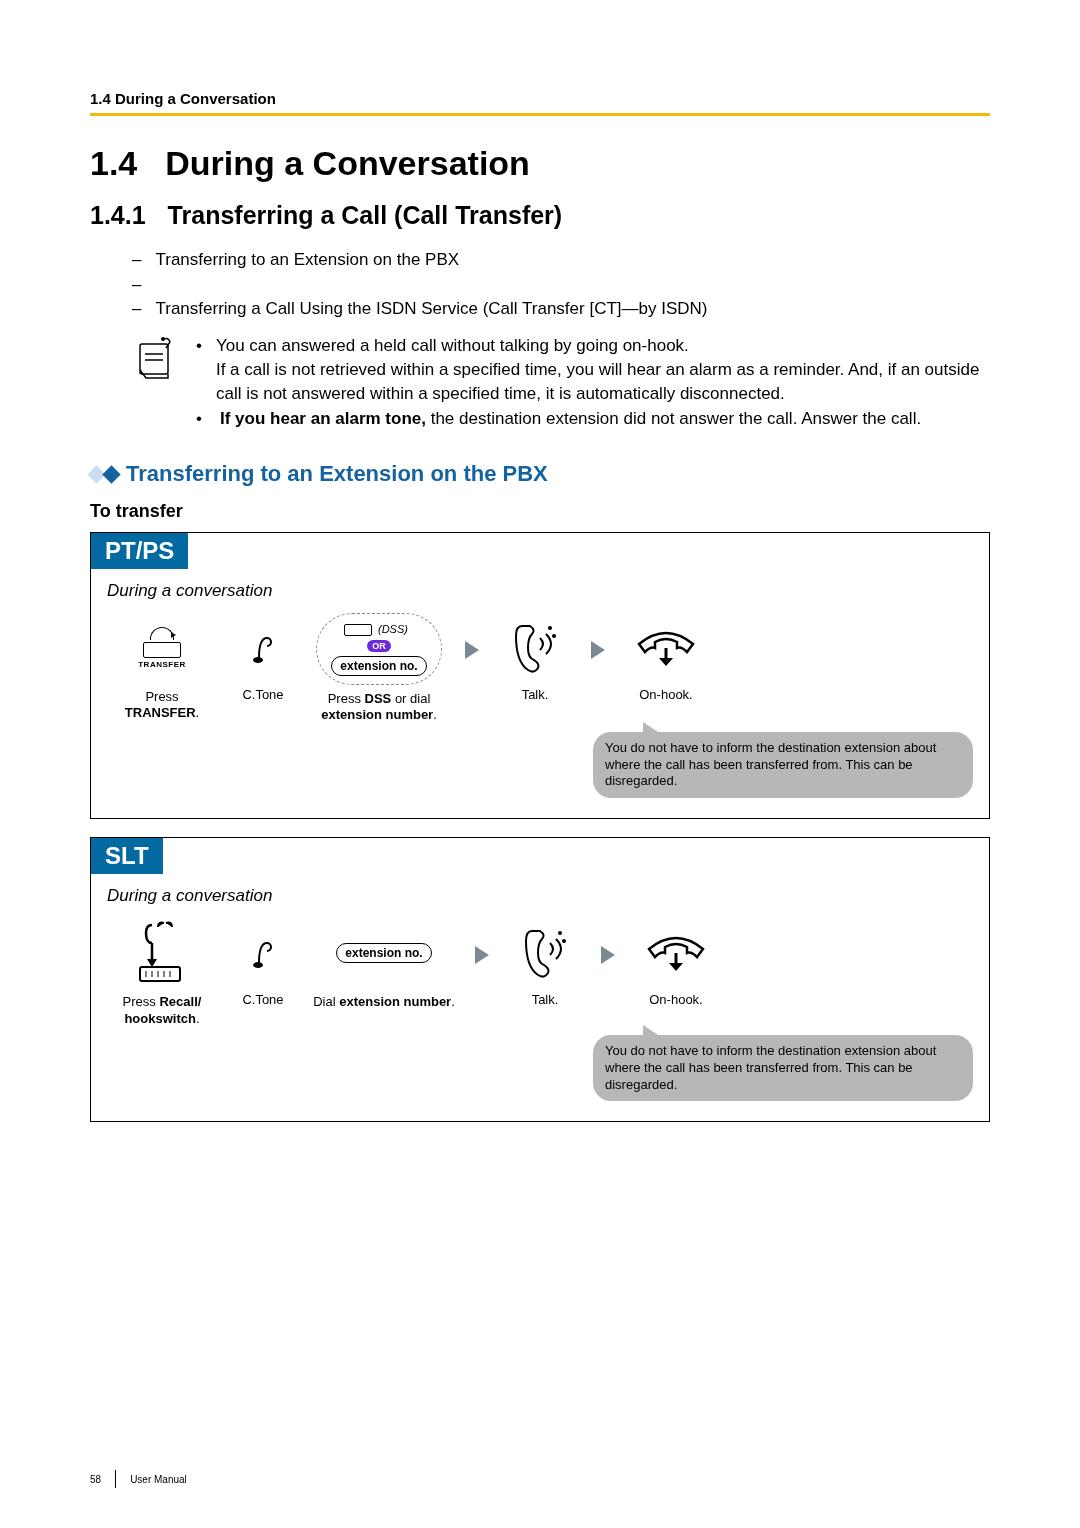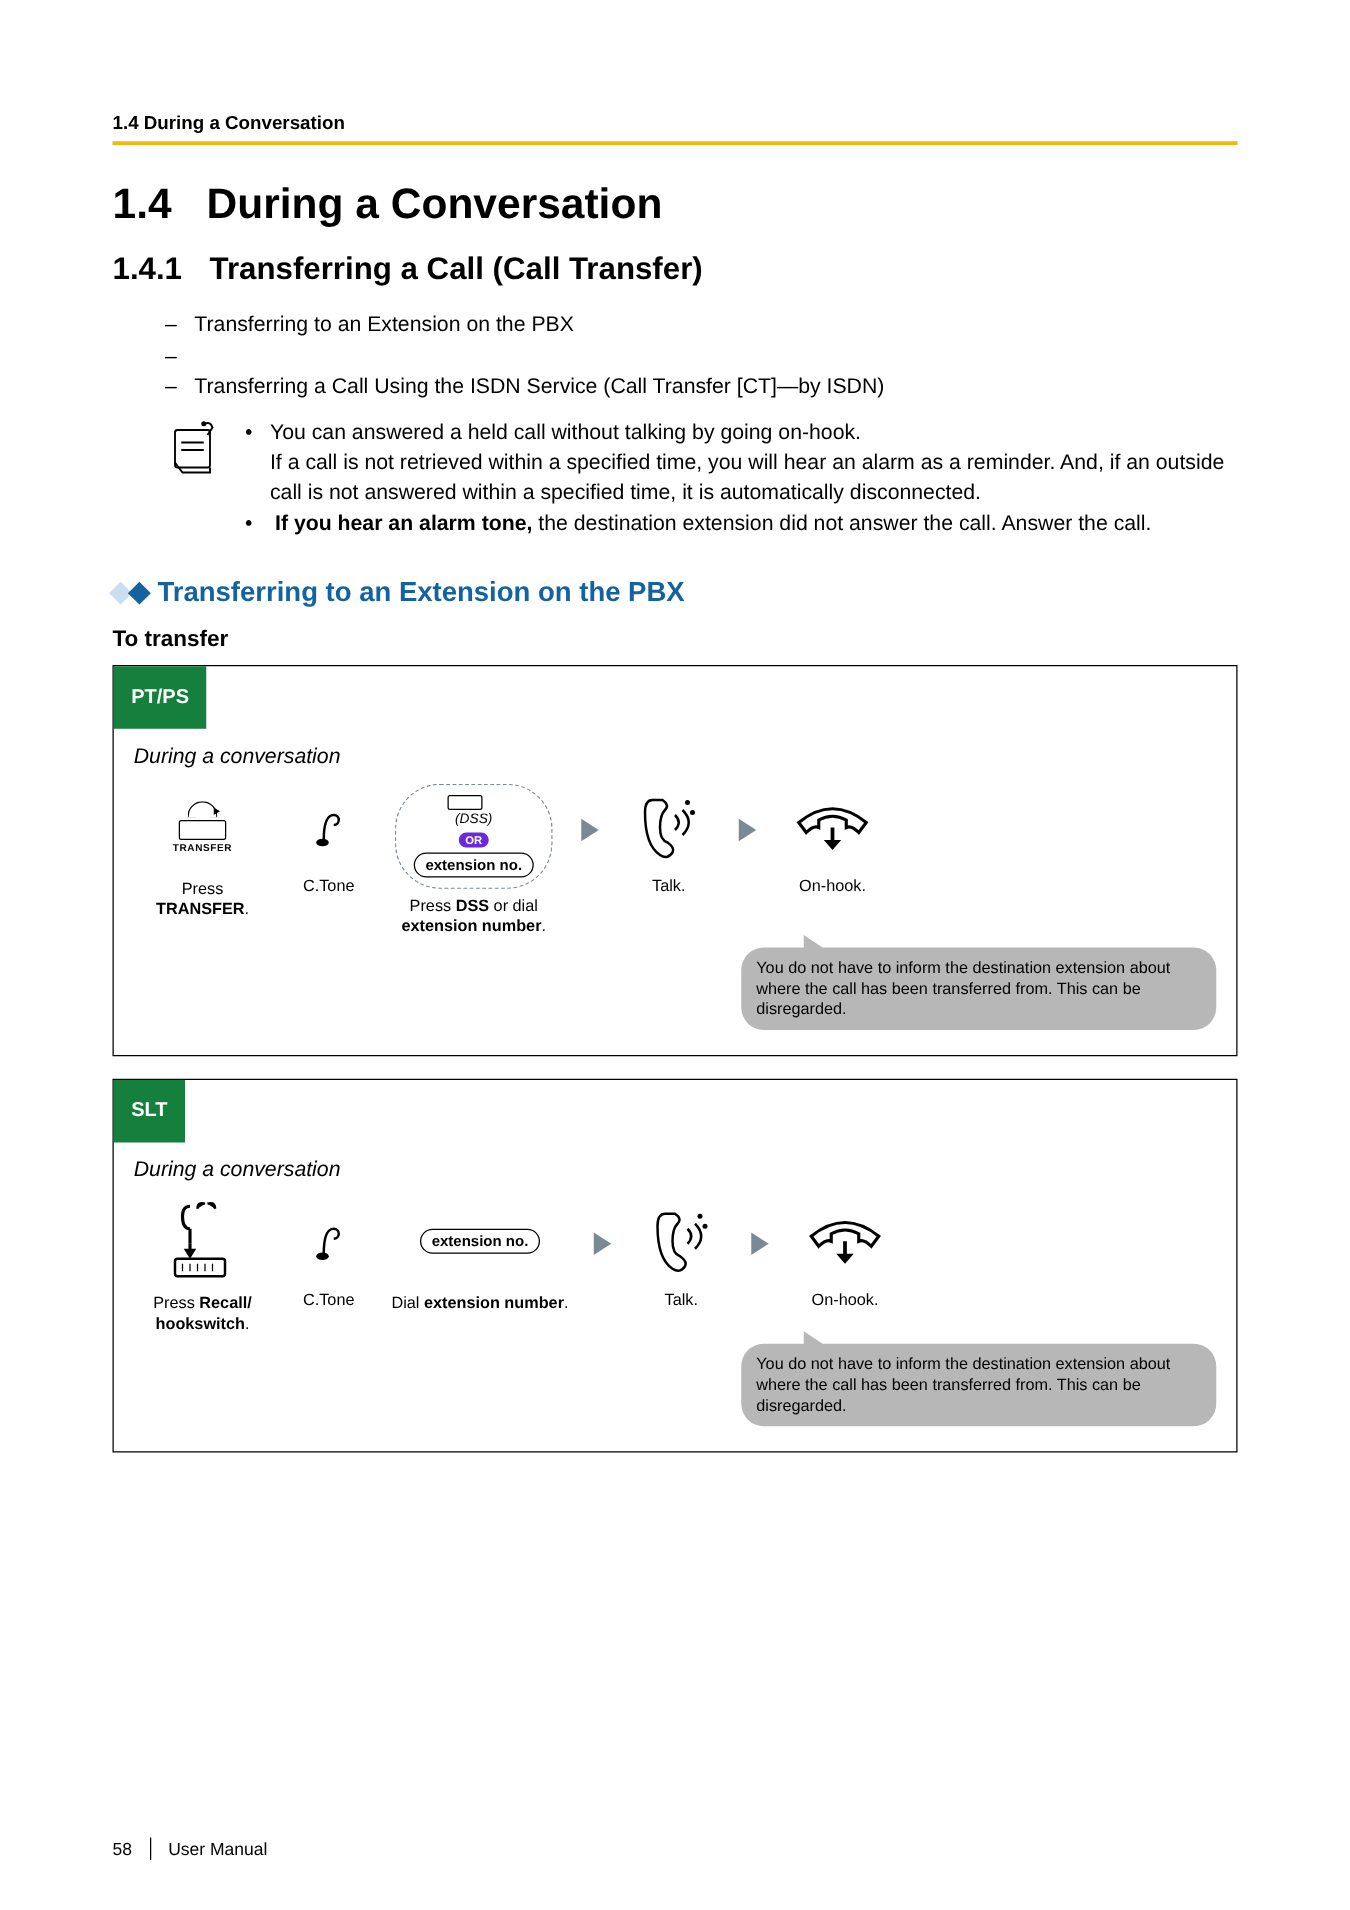--- a/index.html
+++ b/index.html
@@ -82,25 +82,25 @@
   .subhead {
     font-size: 18px;
     font-weight: bold;
     margin: 14px 0 10px 0;
   }
   .proc-box {
     border: 1.5px solid #000;
     margin-bottom: 18px;
   }
   .proc-tab {
-    background: #15803d;
+    background: #0369a1;
     color: #fff;
     font-weight: bold;
-    font-size: 16px;
-    padding: 16px 14px;
+    font-size: 24px;
+    padding: 4px 14px;
     display: inline-block;
   }
   .proc-body {
     padding: 8px 16px 20px 16px;
   }
   .context-line {
     font-style: italic;
     font-size: 17px;
     margin: 4px 0 12px 0;
   }
@@ -180,21 +180,21 @@
   }
   .transfer-key .btn {
     width:36px;height:14px;border:1.5px solid #000;border-radius:2px;
   }
   .transfer-key .txt{font-size:8px;font-weight:bold;letter-spacing:0.5px;margin-top:2px;}
   .transfer-key .arc{width:22px;height:12px;border:1.5px solid #000;border-bottom:none;border-radius:12px 12px 0 0;margin-bottom:2px;position:relative;}
   .transfer-key .arc:after{content:"";position:absolute;right:-3px;top:4px;border-left:5px solid #000;border-top:3px solid transparent;border-bottom:3px solid transparent;}
   .footer {
     position:absolute;
     bottom:40px; left:90px;
-    font-size:14px;
+    font-size:10px;
     display:flex; align-items:center; gap:14px;
   }
   .footer .bar{width:1px;height:18px;background:#000;}
 </style>
 </head>
 <body>
 
 <div class="page">
 
   <div class="running-head">1.4 During a Conversation</div>
@@ -281,21 +281,21 @@
             <svg width="28" height="40" viewBox="0 0 28 40">
                 <path d="M10 30 Q10 10 18 10 A4 4 0 1 1 18 18" fill="none" stroke="#000" stroke-width="2"></path>
                 <ellipse cx="9" cy="32" rx="5" ry="3" fill="#000"></ellipse>
               </svg>
           </div>
           <div class="tone-lbl">C.Tone</div>
         </div>
 
         <div class="step" style="width:140px">
           <div class="dss-group">
-            <div style="display:flex;flex-direction:column;align-items:flex-start">
+            <div style="display:flex;flex-direction:row;align-items:flex-end">
               <div style="width:26px;height:10px;border:1.5px solid #000;border-radius:2px"></div>
               <span class="pill italic" style="border:none;font-size:11px">(DSS)</span>
             </div>
             <span class="or-bubble">OR</span>
             <span class="pill">extension no.</span>
           </div>
           <div class="cap">
             <span>Press </span><b>DSS</b><span> or dial </span><br><b>extension number</b><span>.</span>
           </div>
         </div>

